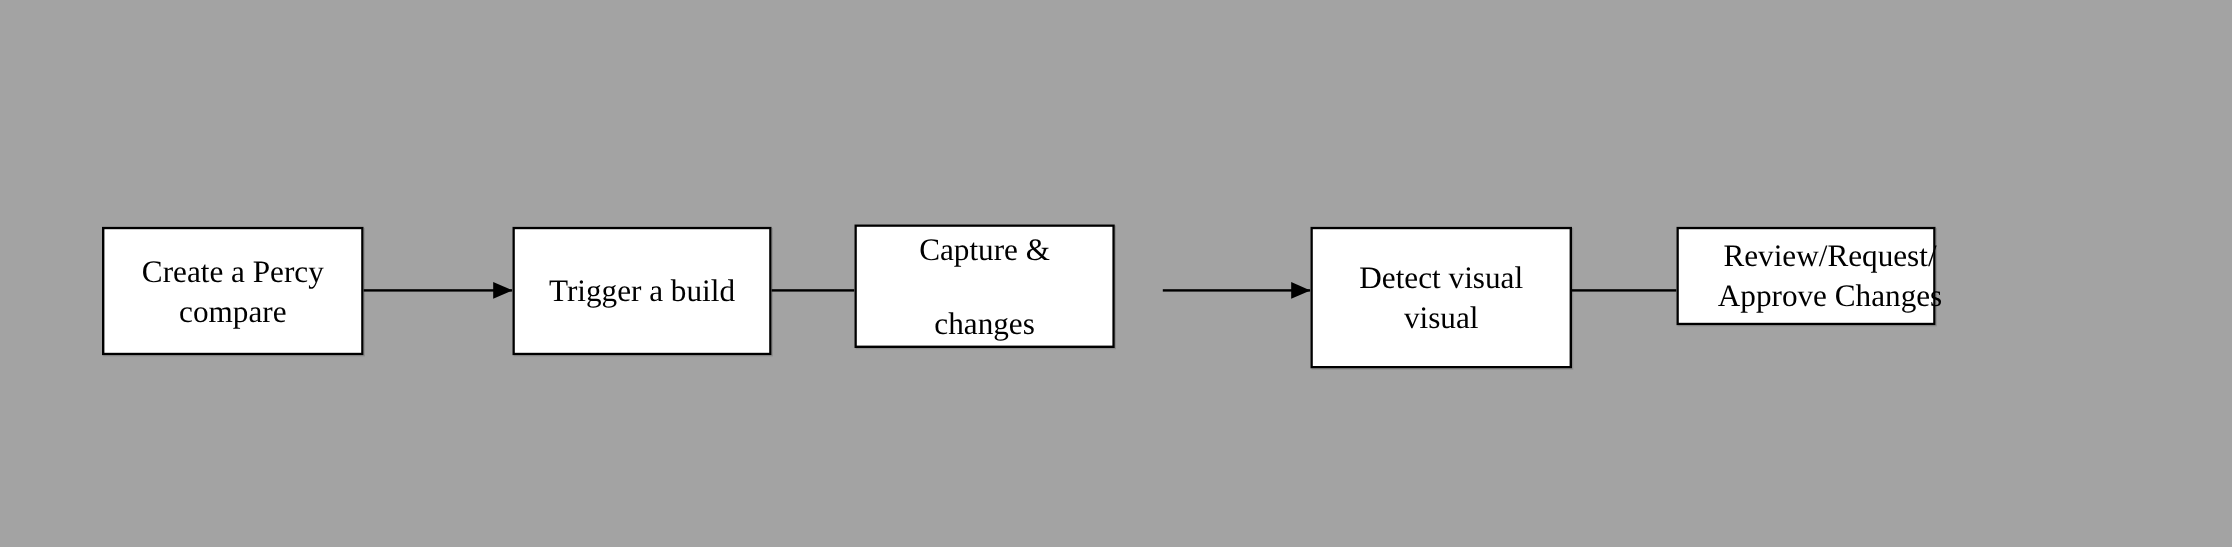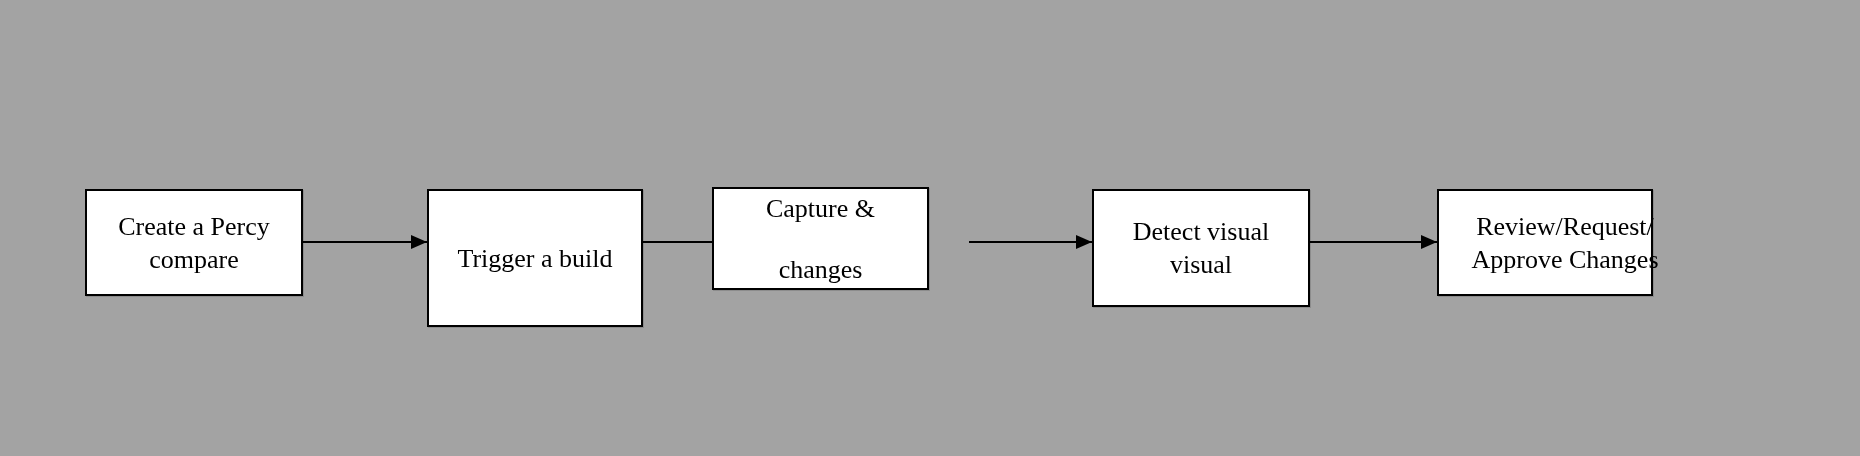--- a/index.html
+++ b/index.html
@@ -27,24 +27,24 @@
     flex-direction: column;
     align-items: center;
     justify-content: center;
     text-align: center;
     color: #000000;
     font-size: 26px;
     line-height: 33px;
     white-space: nowrap;
   }
   .node1 { left: 85px;   top: 189px; width: 218px; height: 107px; }
-  .node2 { left: 427px;  top: 189px; width: 216px; height: 138px; }
+  .node2 { left: 427px;  top: 189px; width: 216px; height: 107px; }
   .node3 { left: 712px;  top: 187px; width: 217px; height: 103px; gap: 28px; }
   .node4 { left: 1092px; top: 189px; width: 218px; height: 118px; }
-  .node5 { left: 1437px; top: 189px; width: 216px; height: 107px; padding-left: 40px; }
+  .node5 { left: 1397px; top: 189px; width: 216px; height: 82px; padding-left: 40px; }
 
   .arrow {
     position: absolute;
     top: 241px;
     height: 2px;
     background: #000000;
   }
   .arrow::after {
     content: "";
     position: absolute;

